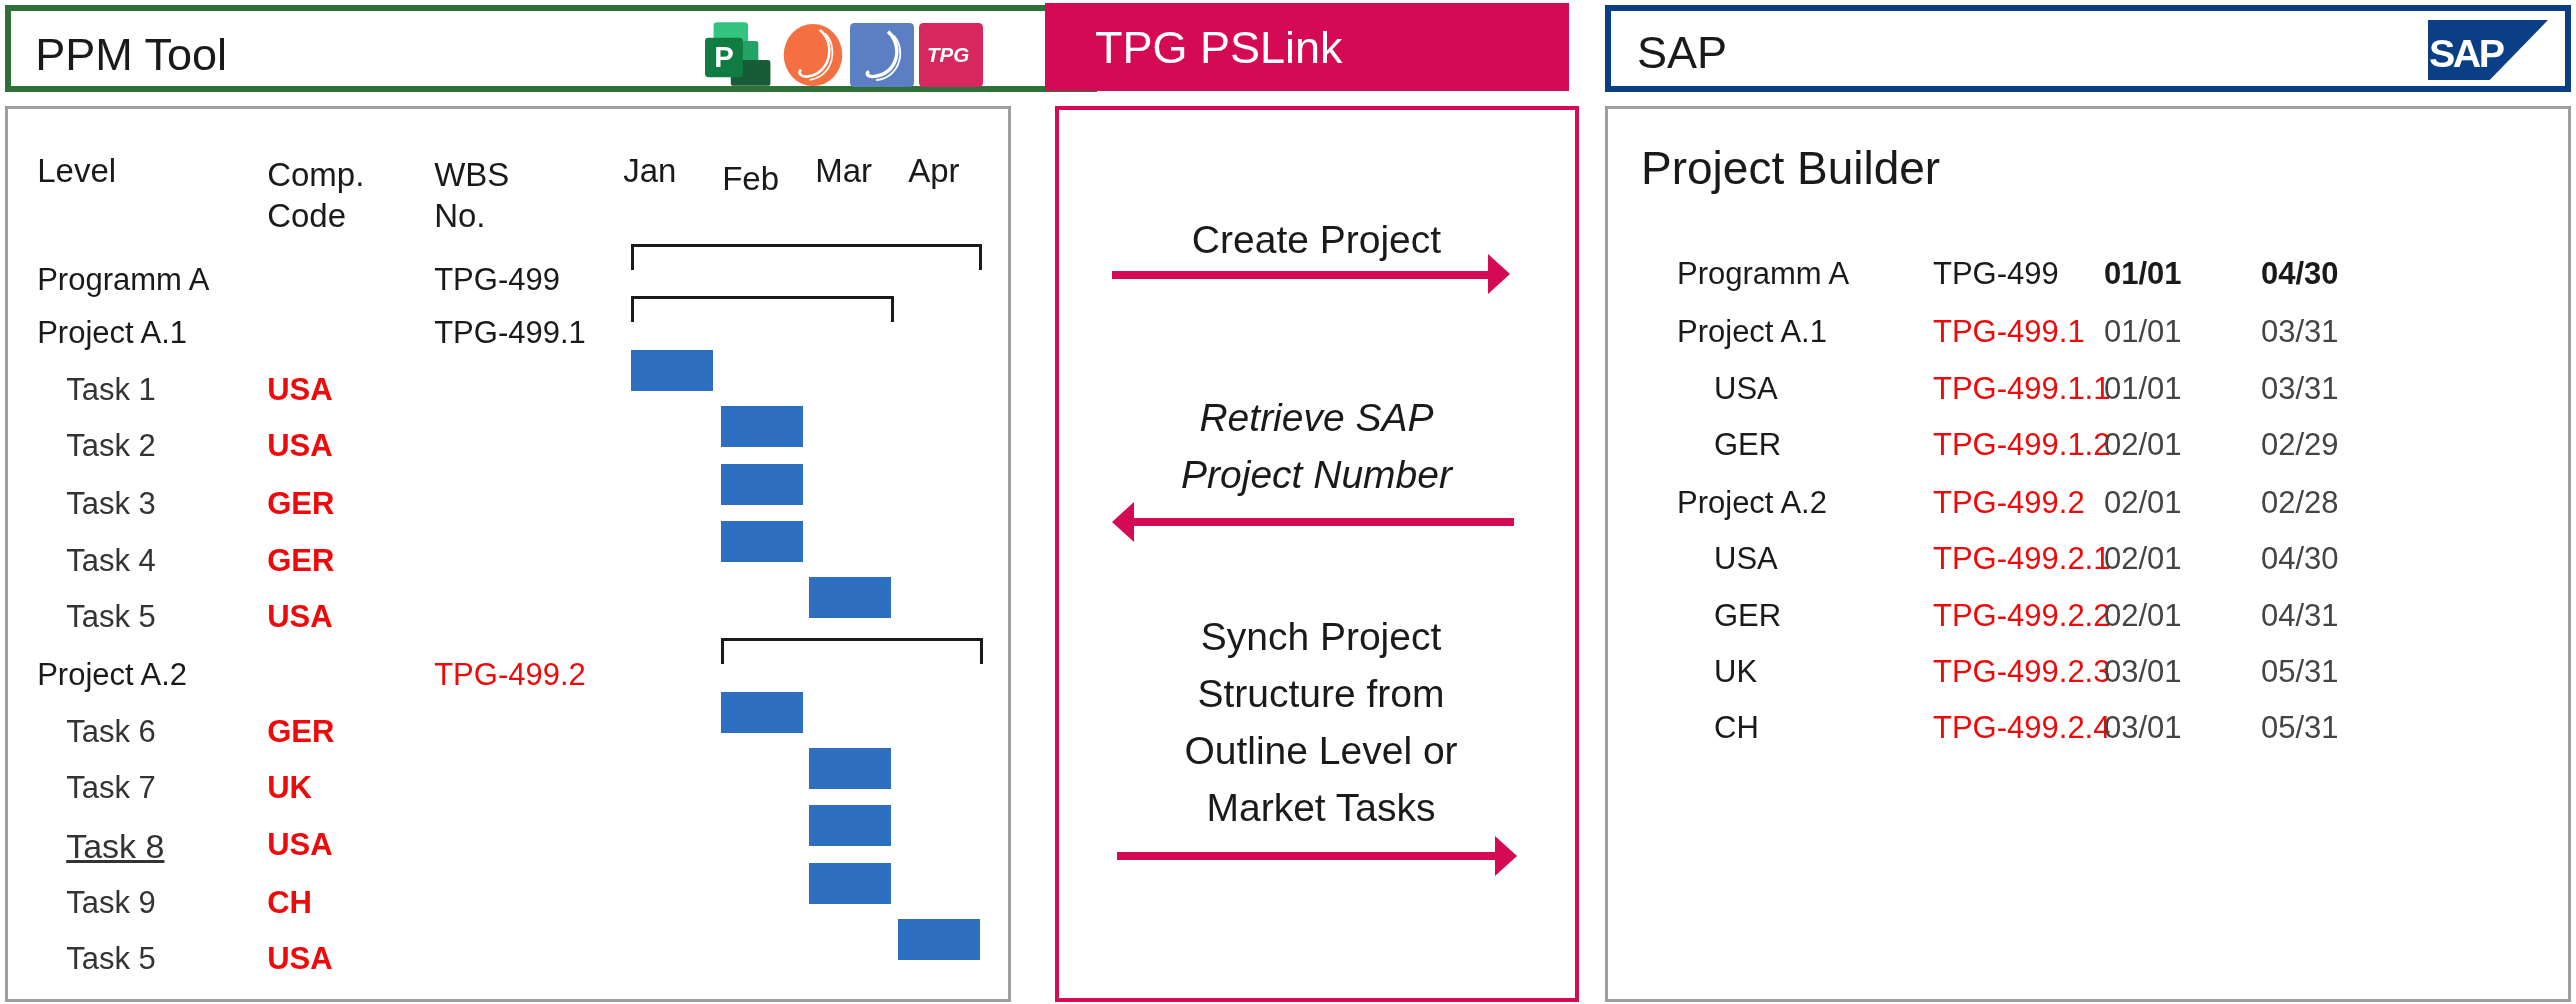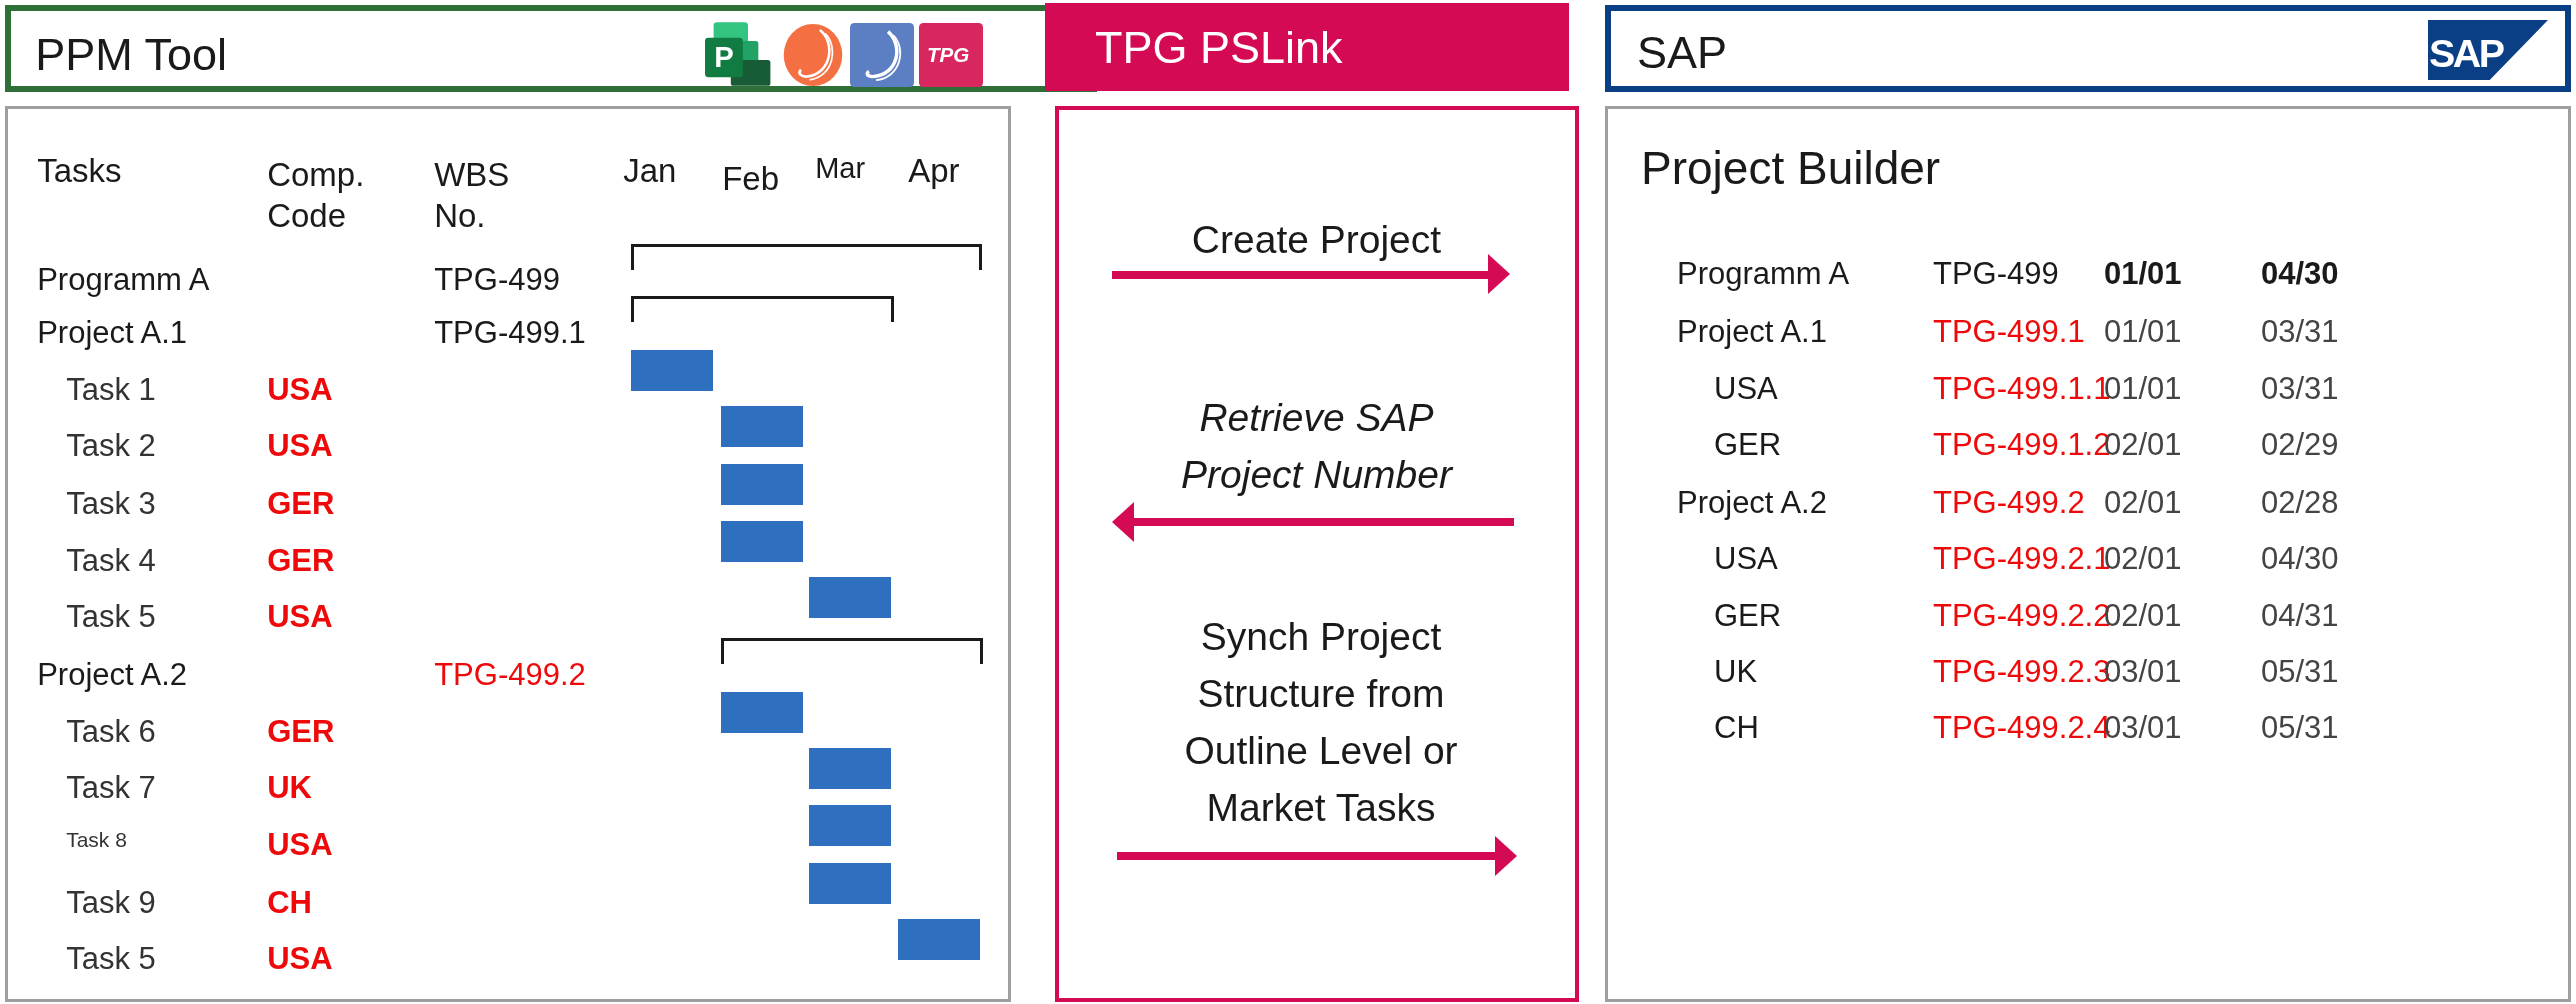--- a/index.html
+++ b/index.html
@@ -47,32 +47,32 @@
     </svg>
   </div>
   <div class="abs" style="left:908px;top:12px;width:64px;height:64px;background:#d8265f;border-radius:4.3px;">
     <span class="txt" style="left:7.7px;top:22px;font-size:20.6px;font-weight:bold;font-style:italic;color:#fff;">TPG</span>
   </div>
 </div>
 
 <div class="panel" style="left:5.2px;top:106px;width:1006px;height:896px;border:3.4px solid #9e9e9e;">
   <div id="ppm-content" style="position:absolute;left:0;top:0;width:100%;height:100%;">
 
-    <div class="txt" style="left:29px;top:45px;font-size:33px;">Tasks</div>
+    <div class="txt" style="left:29px;top:45px;font-size:33px;">Level</div>
     <div class="txt" style="left:259px;top:45px;font-size:33px;line-height:41px;">
       <div>Comp.</div>
       <div>Code</div>
     </div>
     <div class="txt" style="left:426px;top:45px;font-size:33px;line-height:41px;">
       <div>WBS</div>
       <div>No.</div>
     </div>
     <div class="txt" style="left:615px;top:45px;font-size:33px;">Jan</div>
     <div class="txt" style="left:714px;top:45px;font-size:33px;margin-top:8px;">Feb</div>
-    <div class="txt" style="left:807px;top:45px;font-size:29px;">Mar</div>
+    <div class="txt" style="left:807px;top:45px;font-size:33px;">Mar</div>
     <div class="txt" style="left:900px;top:45px;font-size:33px;">Apr</div>
 
   <div style="position: absolute; left: 0px; top: 0px; width: 100%;">
         <div class="txt" style="left: 29px; top: 155px; font-size: 31px;">Programm A</div>
         <div class="txt" style="left: 426px; top: 155px; font-size: 31px;">TPG-499</div>
         <div class="bracket" style="left: 623px; top: 135px; width: 351px;"></div>
       </div>
       <div style="position: absolute; left: 0px; top: 0px; width: 100%;">
         <div class="txt" style="left: 29px; top: 208px; font-size: 31px;">Project A.1</div>
         <div class="txt" style="left: 426px; top: 208px; font-size: 31px;">TPG-499.1</div>
@@ -112,21 +112,21 @@
         <div class="txt" style="left: 58px; top: 607px; font-size: 31px; color: rgb(51, 51, 51);">Task 6</div>
         <div class="txt red" style="left: 259px; top: 607px; font-size: 31px; font-weight: bold;">GER</div>
         <div class="bar" style="left: 713px; top: 583px; width: 82px; background: rgb(47, 111, 191);"></div>
       </div>
       <div style="position: absolute; left: 0px; top: 0px; width: 100%;">
         <div class="txt" style="left: 58px; top: 663px; font-size: 31px; color: rgb(51, 51, 51);">Task 7</div>
         <div class="txt red" style="left: 259px; top: 663px; font-size: 31px; font-weight: bold;">UK</div>
         <div class="bar" style="left: 801px; top: 639px; width: 82px; background: rgb(47, 111, 191);"></div>
       </div>
       <div style="position: absolute; left: 0px; top: 0px; width: 100%;">
-        <div class="txt" style="left: 58px; top: 720px; font-size: 21px; color: rgb(51, 51, 51);">Task 8</div>
+        <div class="txt" style="left: 58px; top: 720px; font-size: 34px; color: rgb(51, 51, 51); text-decoration: underline;">Task 8</div>
         <div class="txt red" style="left: 259px; top: 720px; font-size: 31px; font-weight: bold;">USA</div>
         <div class="bar" style="left: 801px; top: 696px; width: 82px; background: rgb(47, 111, 191);"></div>
       </div>
       <div style="position: absolute; left: 0px; top: 0px; width: 100%;">
         <div class="txt" style="left: 58px; top: 778px; font-size: 31px; color: rgb(51, 51, 51);">Task 9</div>
         <div class="txt red" style="left: 259px; top: 778px; font-size: 31px; font-weight: bold;">CH</div>
         <div class="bar" style="left: 801px; top: 754px; width: 82px; background: rgb(47, 111, 191);"></div>
       </div>
       <div style="position: absolute; left: 0px; top: 0px; width: 100%;">
         <div class="txt" style="left: 58px; top: 834px; font-size: 31px; color: rgb(51, 51, 51);">Task 5</div>

